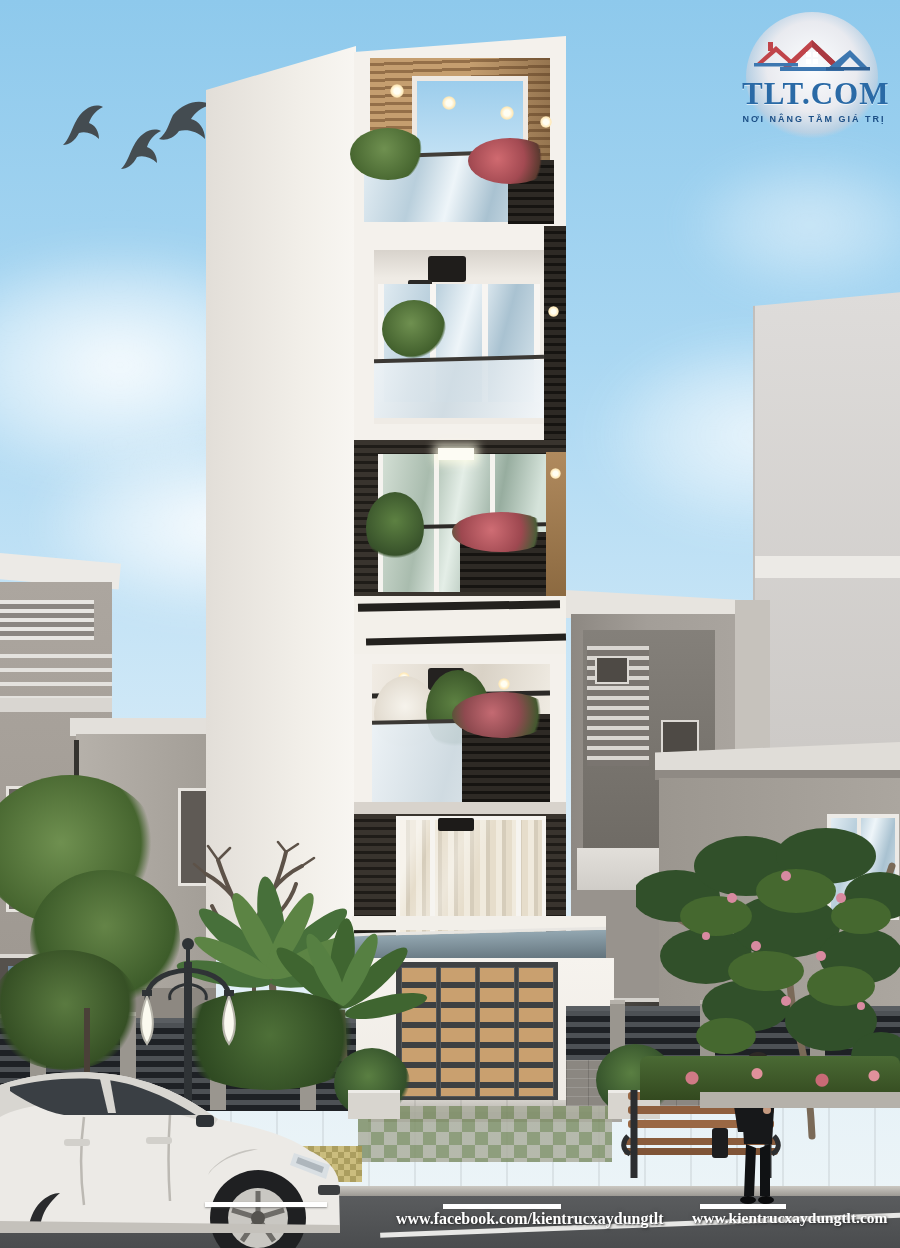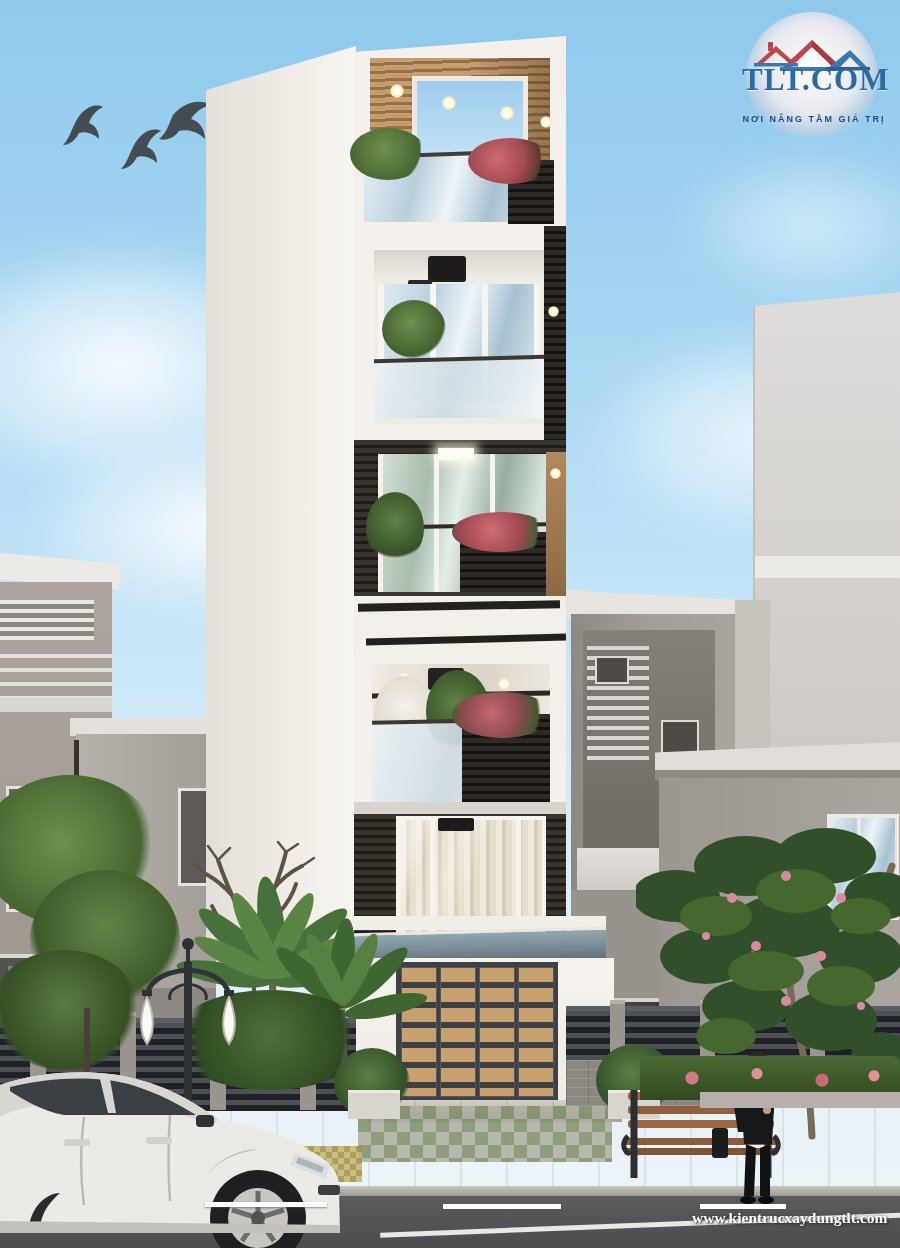--- a/index.html
+++ b/index.html
@@ -351,22 +351,23 @@
       <rect x="26" y="33" width="64" height="4" fill="#3d77b0"></rect>
       <rect x="0" y="29" width="44" height="3.5" fill="#3d77b0"></rect>
       <rect x="72" y="33" width="44" height="3.5" fill="#2d5f94"></rect>
       <g fill="#ffffff">
           <rect x="52" y="18" width="5" height="5"></rect>
           <rect x="59" y="18" width="5" height="5"></rect>
           <rect x="52" y="25" width="5" height="5"></rect>
           <rect x="59" y="25" width="5" height="5"></rect>
         </g>
     </svg>
-    <div class="abs serif" style="left:0;top:50px;width:144px;text-align:center;font-size:31px;font-weight:bold;color:var(--logo-blue,#2a6aa6);letter-spacing:1px;text-shadow:0 1px 0 rgba(255,255,255,.6);">TLT.COM</div>
+    <div class="abs serif" style="left:0;top:64px;width:144px;text-align:center;font-size:31px;font-weight:bold;color:var(--logo-blue,#2a6aa6);letter-spacing:1px;text-shadow:0 1px 0 rgba(255,255,255,.6);">TLT.COM</div>
     <div class="abs" style="left:0;top:102px;width:144px;text-align:center;font-size:9px;font-weight:bold;color:var(--logo-slogan-blue,#1c4f86);letter-spacing:2px;">NƠI NÂNG TẦM GIÁ TRỊ</div>
   </div>
 
   <div class="abs dash" style="left:205px;top:1202px;width:122px;height:5px;"></div>
   <div class="abs dash" style="left:443px;top:1204px;width:118px;height:5px;"></div>
+  <div class="abs serif footText" style="left:396px;top:1210px;font-size:16px;">www.facebook.com/kientrucxaydungtlt</div>
   <div class="abs dash" style="left:700px;top:1204px;width:86px;height:5px;"></div>
   <div class="abs serif footText" style="left:692px;top:1209px;font-size:15.5px;">www.kientrucxaydungtlt.com</div>
 
 </div>
 
 </body></html>

